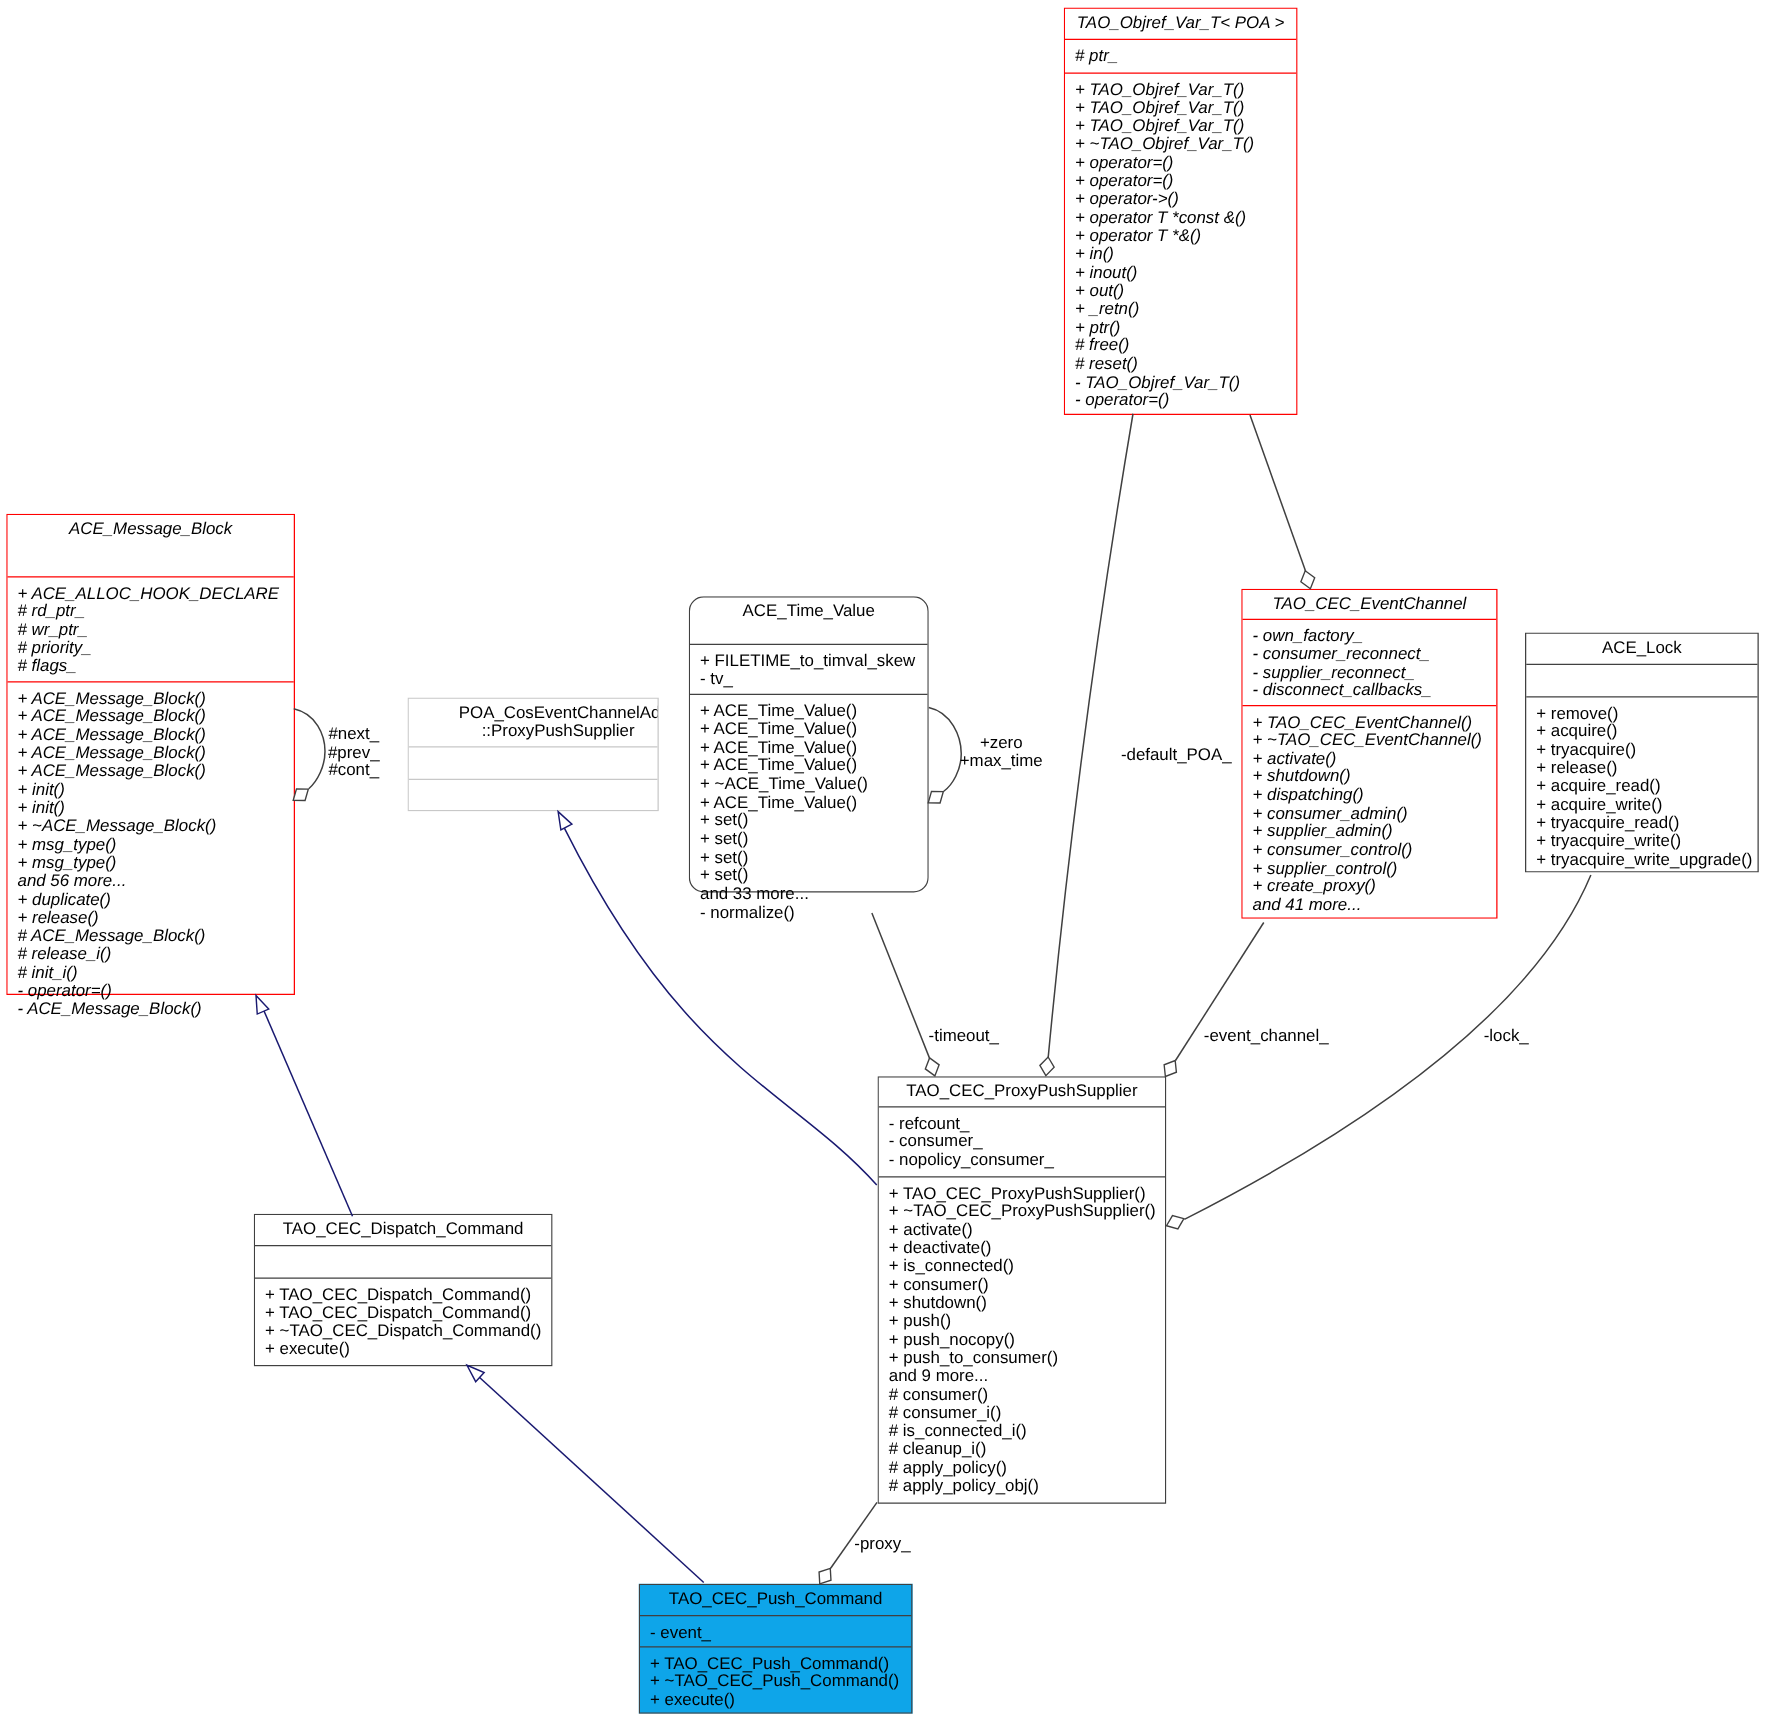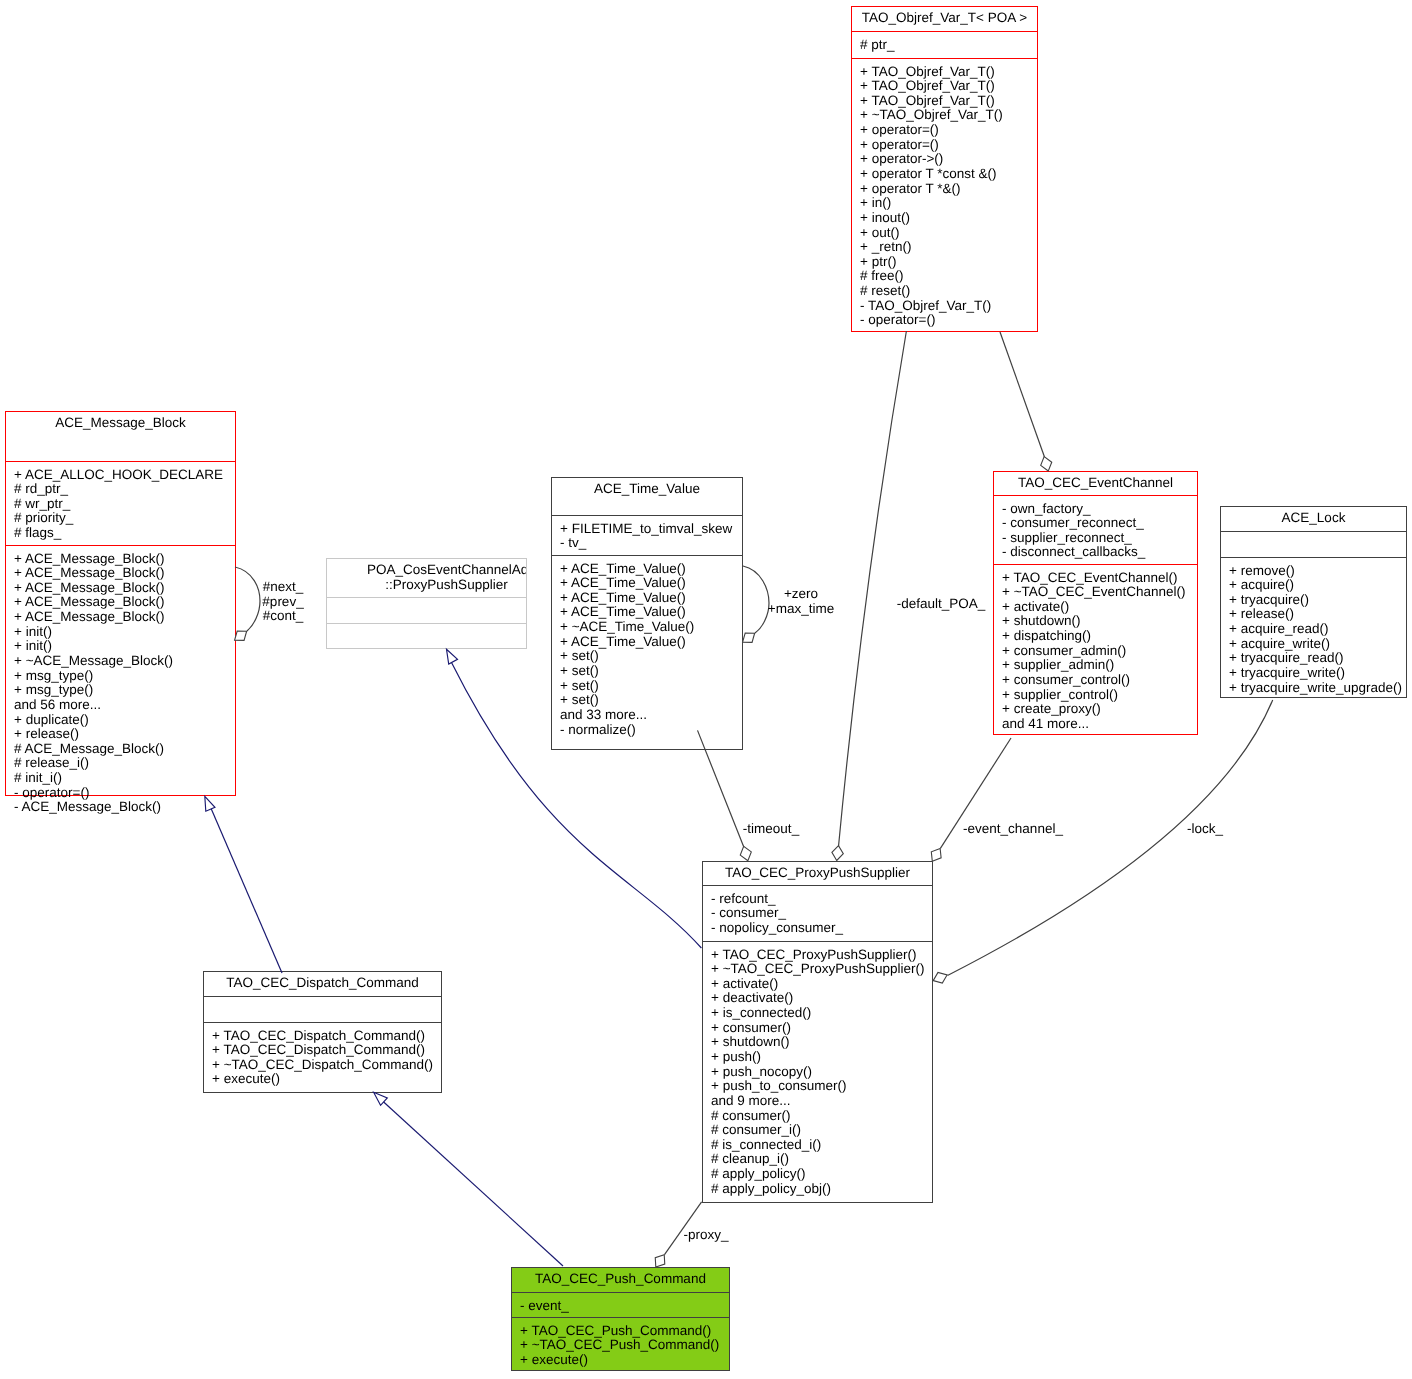--- a/index.html
+++ b/index.html
@@ -3,23 +3,23 @@
 <meta charset="utf-8">
 <title>TAO_CEC_Push_Command Collaboration diagram</title>
 <style>
   html,body{margin:0;padding:0;background:#ffffff;}
   body{width:1412px;height:1379px;overflow:hidden;
        font-family:"Liberation Sans",sans-serif;font-size:13.5px;color:#000000;
        -webkit-font-smoothing:antialiased;text-rendering:geometricPrecision;}
   #canvas{position:relative;width:1412px;height:1379px;overflow:hidden;}
   svg.edges{position:absolute;left:0;top:0;width:1412px;height:1379px;z-index:4;pointer-events:none;}
   .node{position:absolute;box-sizing:border-box;background:#ffffff;border:1px solid #404040;z-index:3;}
-  .node.red{border-color:#ff0000;}
+  .node.red{border-color:#ff0000;font-style:italic;}
   .node.faded{border-color:#c8c8c8;}
-  .node.sel{background:#84cc16;}
+  .node.sel{background:#0ea5e9;}
   .node .sec{box-sizing:border-box;overflow:hidden;}
   .node .attrs,.node .meths{border-top:1px solid #404040;}
   .node.red .attrs,.node.red .meths{border-top-color:#ff0000;}
   .node.faded .attrs,.node.faded .meths{border-top-color:#c8c8c8;}
   .node .row{white-space:pre;line-height:14.65px;height:14.65px;}
   .node,.elabel{will-change:transform;}
   .node .title{text-align:center;padding-top:4px;}
   .node .attrs,.node .meths{padding-top:5.5px;padding-left:8px;}
   .elabel{position:absolute;z-index:5;}
   .elabel{width:300px;text-align:center;}
@@ -116,21 +116,21 @@
   <div class="node faded" style="left:326px;top:558px;width:201px;height:91px;">
     <div class="sec title" style="height:38px;margin-left:40px;">
       <div class="row">POA_CosEventChannelAdmin</div>
       <div class="row">::ProxyPushSupplier</div>
     </div>
     <div class="sec attrs" style="height:26px;">
     </div>
     <div class="sec meths" style="height:24px;">
     </div>
   </div>
-  <div class="node normal" style="left:551px;top:477px;width:192px;height:273px;">
+  <div class="node normal" style="left:551px;top:477px;width:192px;height:237px;border-radius:12px;">
     <div class="sec title" style="height:24px;">
       <div class="row">ACE_Time_Value</div>
     </div>
     <div class="sec attrs" style="height:40px;margin-top:13px;">
       <div class="row">+ FILETIME_to_timval_skew</div>
       <div class="row">- tv_</div>
     </div>
     <div class="sec meths" style="height:186px;">
       <div class="row">+ ACE_Time_Value()</div>
       <div class="row">+ ACE_Time_Value()</div>

